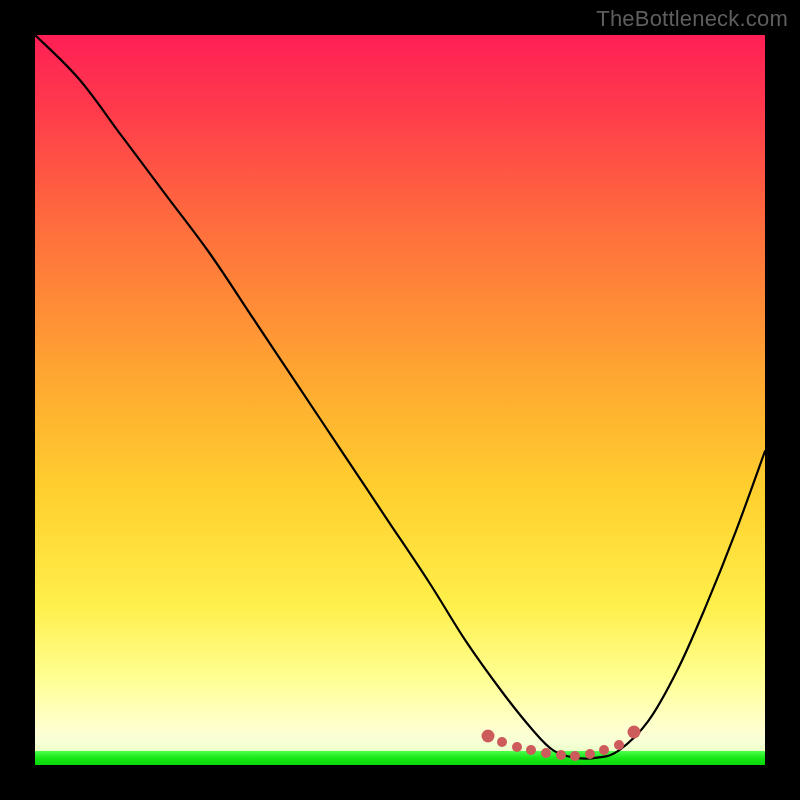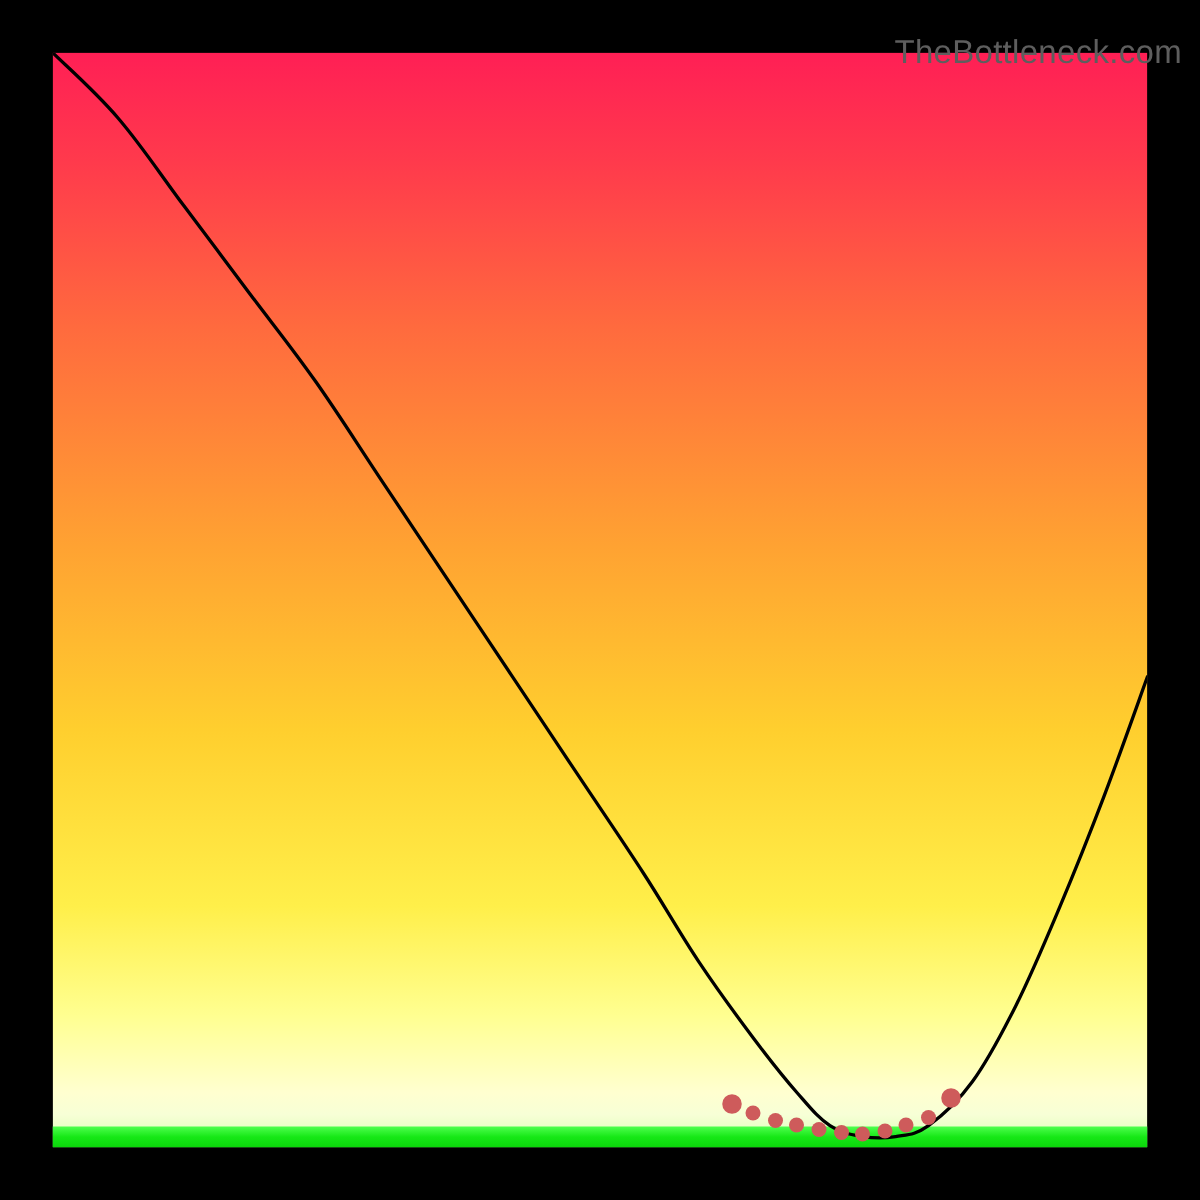--- a/index.html
+++ b/index.html
@@ -5,21 +5,21 @@
   * { margin: 0; padding: 0; box-sizing: border-box; }
   html, body { width: 800px; height: 800px; overflow: hidden; background: #000; }
   .container {
     position: relative;
     width: 800px;
     height: 800px;
     background: #000;
   }
   .watermark {
     position: absolute;
-    top: 22px;
+    top: 6px;
     right: 12px;
     font-family: Arial, sans-serif;
     font-size: 22px;
     font-weight: 500;
     color: #5e5e5e;
     letter-spacing: 0.2px;
     z-index: 10;
     margin-left: 20px;
   }
   .plot-area {

